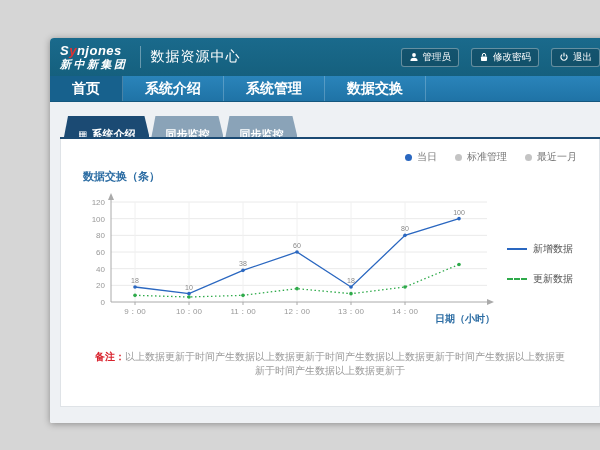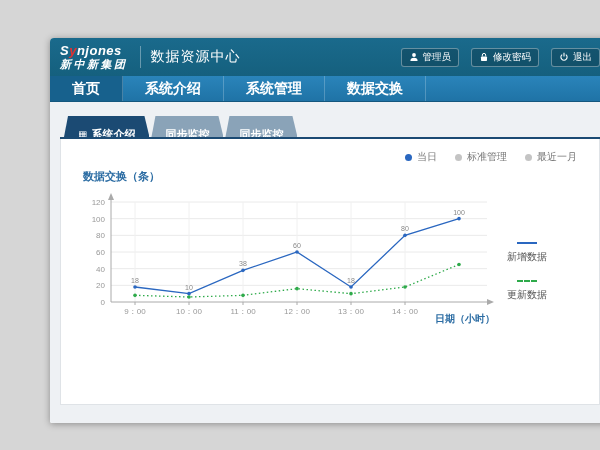--- a/index.html
+++ b/index.html
@@ -66,21 +66,21 @@
   .filter-dot { width:7px; height:7px; border-radius:50%; background:#c4c4c4; }
   .filter-dot.active { background:var(--accent_blue,#2a67c0); }
   
   .ylabel { font-size:11px; font-weight:bold; color:var(--axis_label,#2b6ca3); margin:4px 0 2px 6px; }
   .chart-row { display:flex; }
   .chart-block { width:420px; }
   svg.chart { display:block; font-family:"Liberation Sans","DejaVu Sans",sans-serif; }
   .xlabel { width:420px; margin-top:-14px; text-align:right; padding-right:2px;
             font-size:10px; font-weight:bold; color:var(--axis_label,#2b6ca3); }
   .series-legend { margin-left:10px; margin-top:56px; display:flex; flex-direction:column; gap:16px; }
-  .legend-item { display:flex; align-items:center; gap:6px; font-size:10px; color:#555;flex-direction:column; }
+  .legend-item { display:flex; align-items:center; gap:6px; font-size:10px; color:#555; }
   .legend-line { width:20px; height:0; border-top:2px solid #999; }
   
   .note { margin-top:24px; text-align:center; font-size:10px; color:#999; padding:0 14px; }
   .note-label { color:var(--note_red,#d9232e); font-weight:bold; }
 </style>
 </head>
 <body>
 
 <div class="window">
 
@@ -225,16 +225,19 @@
             <span class="legend-line" style="border-top: 2px solid rgb(42, 103, 192);"></span>
             <span>新增数据</span>
           </div>
           <div class="legend-item">
             <span class="legend-line" style="border-top: 2px dashed rgb(46, 170, 74);"></span>
             <span>更新数据</span>
           </div>
         </div>
       </div>
 
+      <div class="note">
+        <span class="note-label">备注：</span><span>以上数据更新于时间产生数据以上数据更新于时间产生数据以上数据更新于时间产生数据以上数据更新于时间产生数据以上数据更新于</span>
+      </div>
 
     </section>
   </main>
 </div>
 
 </body></html>

